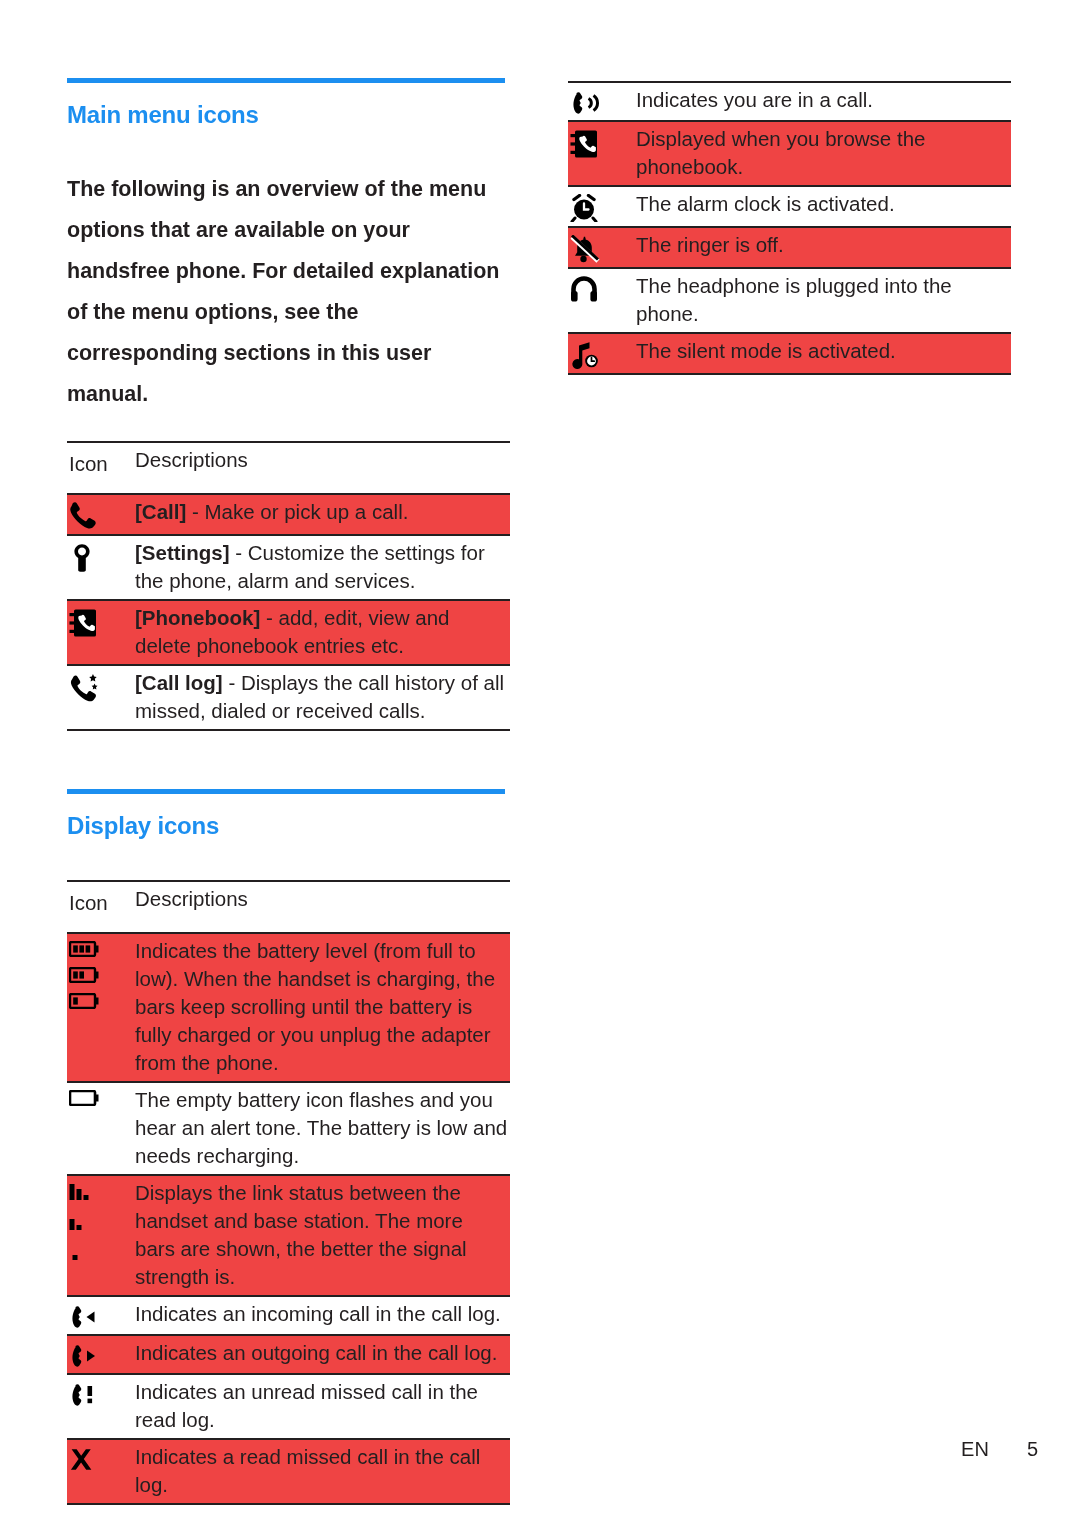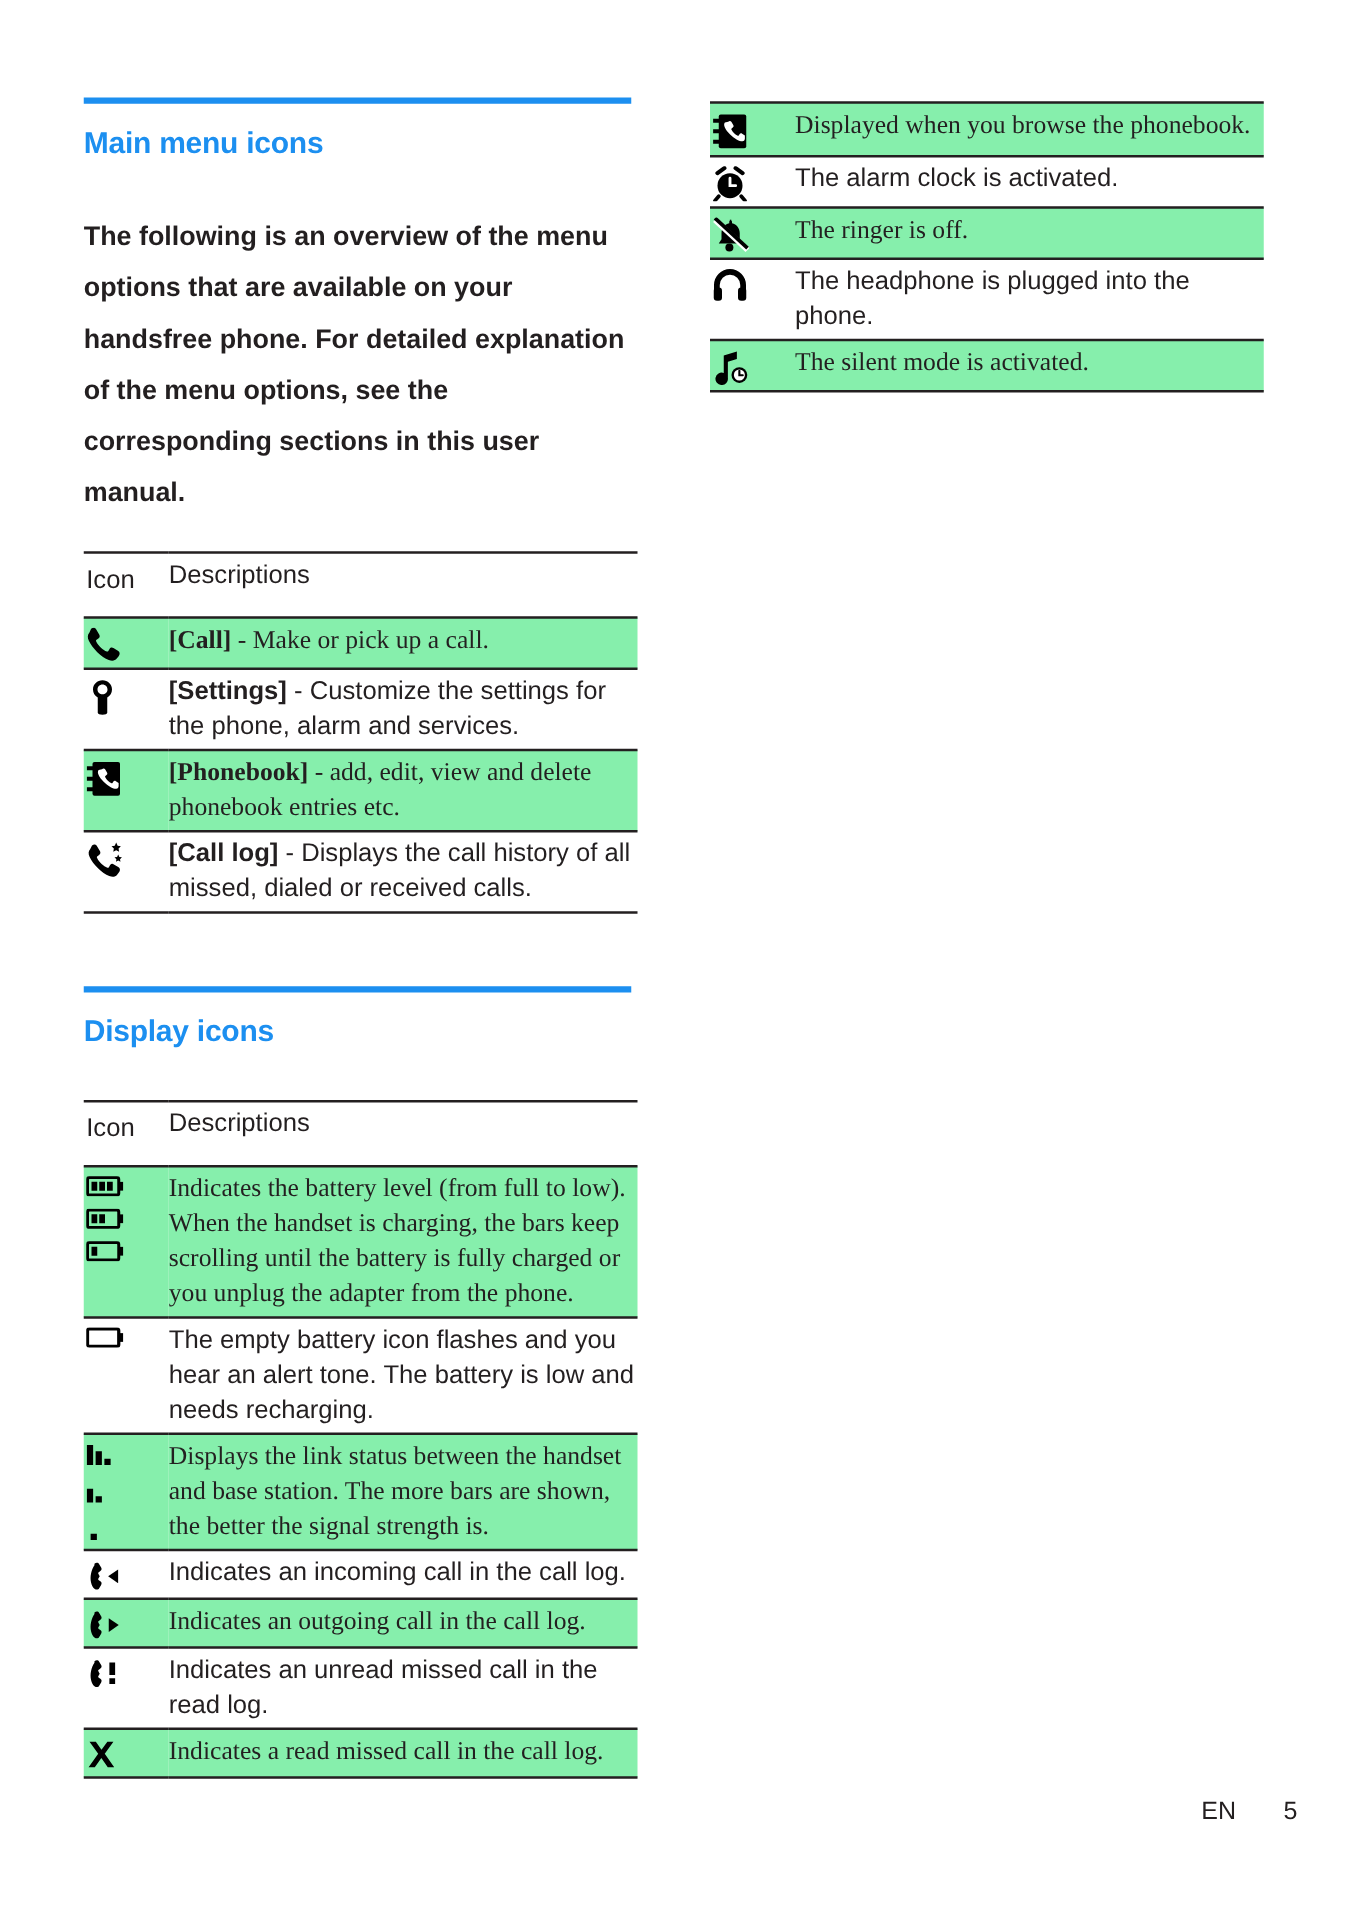--- a/index.html
+++ b/index.html
@@ -67,21 +67,21 @@
     line-height: 28px;
     font-weight: 300;
   }
   .tbl tr.hdr td {
     border-bottom: 2.5px solid #231f20;
     padding-bottom: 15px;
   }
   .tbl tr.sep td {
     border-top: 2.5px solid #231f20;
   }
-  .tbl tr.hl td { background: #86efac; font-family: Liberation Serif, serif; }
+  .tbl tr.hl td { background: #ef4444; }
   td.c-icon {
     width: 66px;
     padding-left: 2px;
     padding-top: 7px;
   }
   td.c-desc { padding-right: 2px; }
   .bold { font-weight: 700; color: #231f20; margin-top: 44px; }
 
   
   .tbl.right { border-top: 2.5px solid #231f20; }
@@ -285,20 +285,30 @@
         <td class="c-desc">Indicates a read missed call in the call log.</td>
       </tr>
     </tbody>
       </table>
   </div>
 
   <div class="col col-right">
     <table class="tbl right">
 
       <tbody>
+          <tr>
+        <td class="c-icon">
+          <svg class="ico" width="32" height="26" viewBox="0 0 32 26" aria-hidden="true">
+            <path fill="currentColor" d="M5.3 1.9c1.4-1.1 2.9-.9 3.6.4l1.5 2.5c.6 1.1.4 2-.6 2.7l-1.2.9c-.5.3-.6.7-.3 1.2.3.6.6 1.2 1 1.8-.4.6-.7 1.2-1 1.8-.3.5-.2.9.3 1.2l1.2.9c1 .7 1.2 1.6.6 2.7L8.9 20.5c-.7 1.3-2.2 1.5-3.6.4-1.2-.9-2.1-2.6-2.6-4.8-.5-2-.5-4.5 0-6.8C3.2 6.8 4.1 4.6 5.3 3z" transform="translate(1,1) scale(1.05)"></path>
+            <path d="M18.5 8.5a5 5 0 0 1 0 9" fill="none" stroke="currentColor" stroke-width="3"></path>
+            <path d="M23.5 5.5a9 9 0 0 1 0 15" fill="none" stroke="currentColor" stroke-width="3"></path>
+          </svg>
+        </td>
+        <td class="c-desc">Indicates you are in a call.</td>
+      </tr>
 
       <tr class="sep hl">
         <td class="c-icon">
           <svg class="ico" width="28" height="30" viewBox="0 0 28 30" aria-hidden="true">
             <rect x="5" y="1.5" width="22" height="27" rx="1.6" fill="currentColor"></rect>
             <rect x="0.5" y="5" width="6" height="3.2" fill="currentColor"></rect>
             <rect x="0.5" y="13.4" width="6" height="3.2" fill="currentColor"></rect>
             <rect x="0.5" y="21.8" width="6" height="3.2" fill="currentColor"></rect>
             <path fill="#ffffff" d="M12.2 7.4c.9-.8 2-.7 2.6.2l1.4 2.3c.5.8.3 1.6-.4 2.1l-.9.7c-.3.2-.3.5-.2.8.5 1.1 1.3 2.2 2.2 3.1.9.9 1.9 1.6 2.9 2 .3.1.6 0 .8-.3l.6-.9c.5-.8 1.3-1 2.1-.5l2.2 1.4v2.5c0 1.3-.7 2.1-1.9 2.2-1.1.1-2.6-.4-4.4-1.3-2-1-4-2.6-5.7-4.3-1.8-1.7-3.2-3.6-4-5.4-.8-1.7-.8-3.1 0-4z" transform="translate(0.4,0)"></path>
           </svg>

